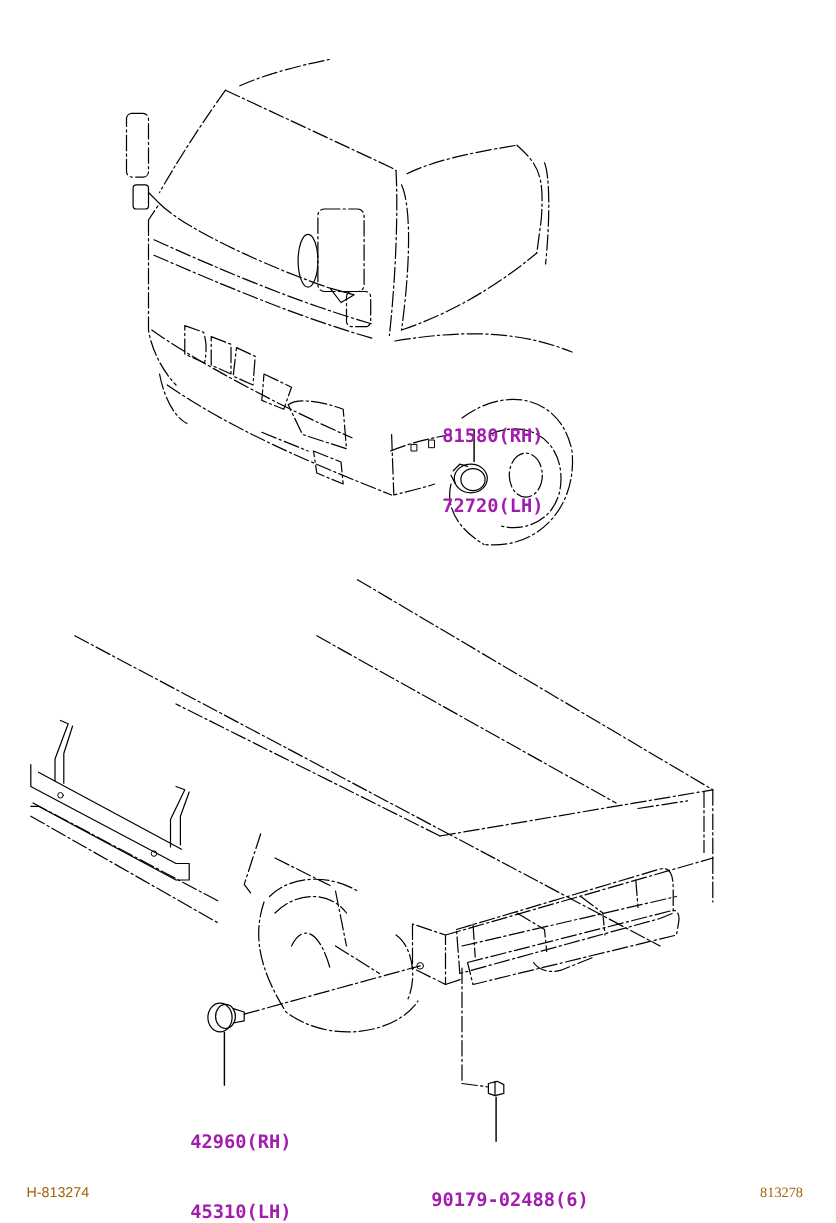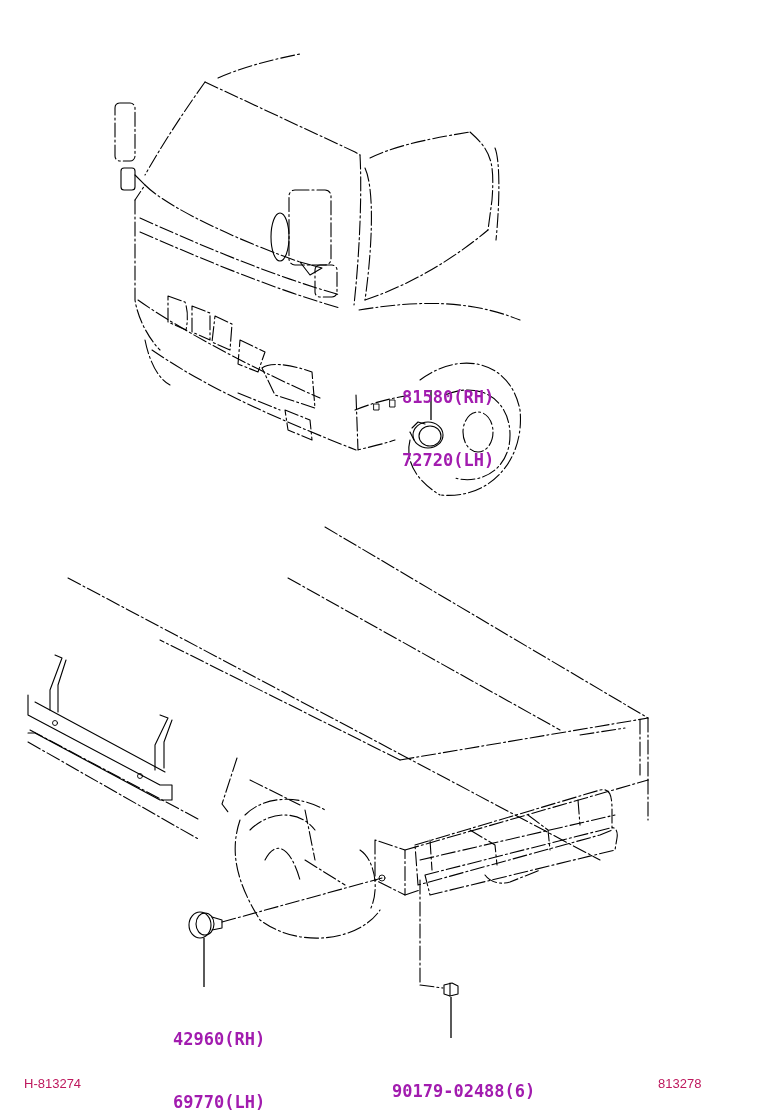--- a/index.html
+++ b/index.html
@@ -7,21 +7,21 @@
            font-family: "DejaVu Sans Mono", "Liberation Mono", monospace; }
     #canvas { position: absolute; left: 0; top: 0; width: 760px; height: 1112px; }
     .ln { fill: none; stroke: #000; stroke-width: 1.1; stroke-linecap: round; stroke-linejoin: round; }
     .dash { stroke-dasharray: 14 3 2 3; }
     .thin { stroke-width: 0.9; }
     .leader { stroke: #000; stroke-width: 1.3; fill: none; }
     .label { position: absolute; font-family: "DejaVu Sans Mono", "Liberation Mono", monospace;
              font-weight: bold; font-size: 17px; line-height: 21px; color: #a21caf; letter-spacing: 0px;
              white-space: pre; }
     .code { position: absolute; font-family: "Liberation Sans", "DejaVu Sans", sans-serif;
-            font-size: 13px; color: #be185d; white-space: pre; }
+            font-size: 13px; color: #a16207; white-space: pre; }
   </style>
 </head>
 <body>
 
 <svg id="canvas" viewBox="0 0 760 1112" xmlns="http://www.w3.org/2000/svg">
 
   <g>
 
     <path class="ln dash" d="M218,78 C240,68 270,60 300,54"></path>
 
@@ -151,21 +151,21 @@
   </g>
 </svg>
 
 <div class="label" style="left:402px; top:345px;">
   <div>81580(RH)</div>
   <div>72720(LH)</div>
 </div>
 
 <div class="label" style="left:173px; top:987px;">
   <div>42960(RH)</div>
-  <div>69770(LH)</div>
+  <div>45310(LH)</div>
 </div>
 
 <div class="label" style="left:392px; top:1039px;">
   <div>90179-02488(6)</div>
 </div>
 
 <div class="code" style="left:24px; top:1076px;">H-813274</div>
-<div class="code" style="left:658px; top:1076px;">813278</div>
+<div class="code" style="left:691px; top:1076px;font-family:Liberation Serif, serif;">813278</div>
 
 </body></html>

